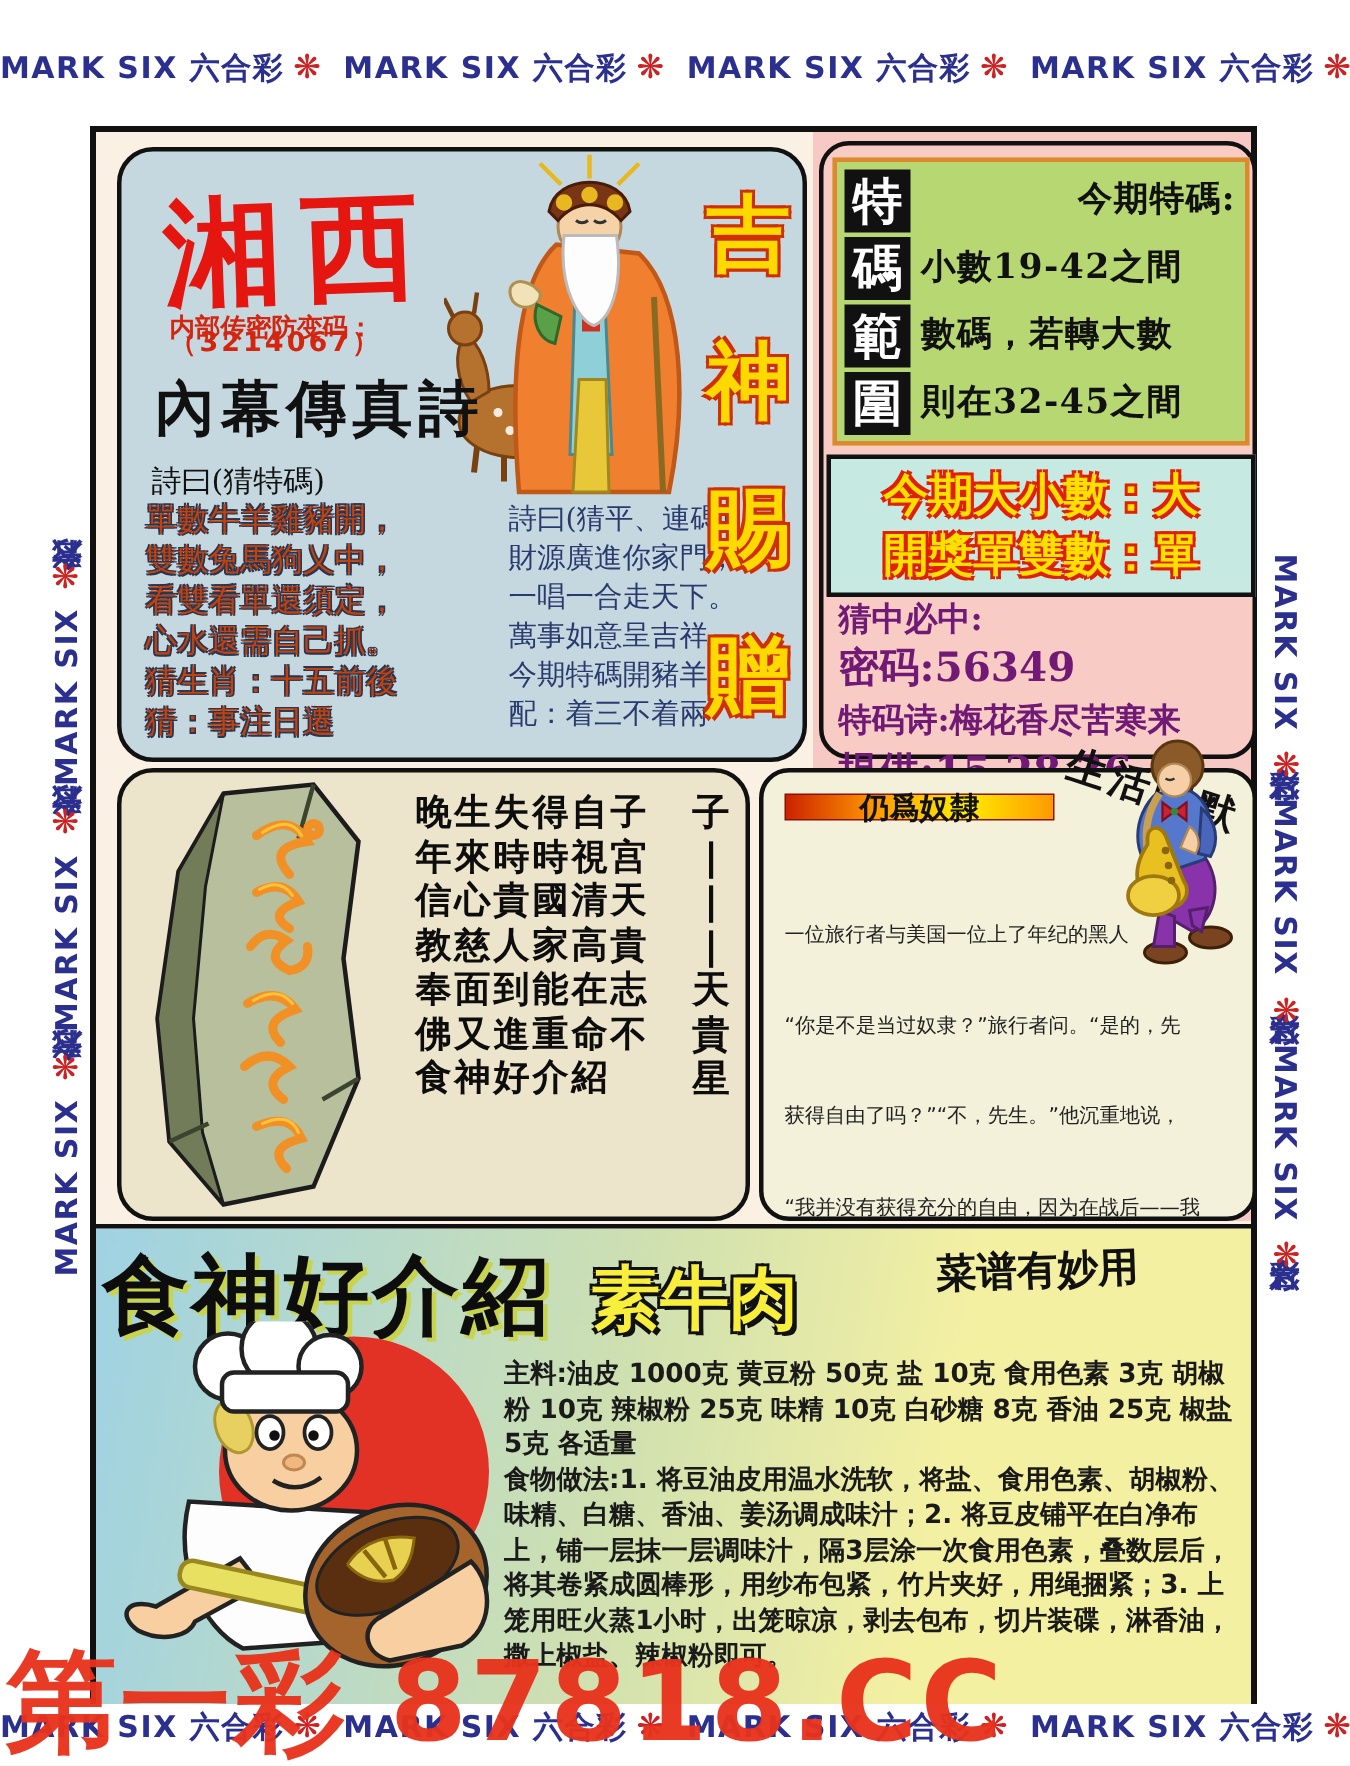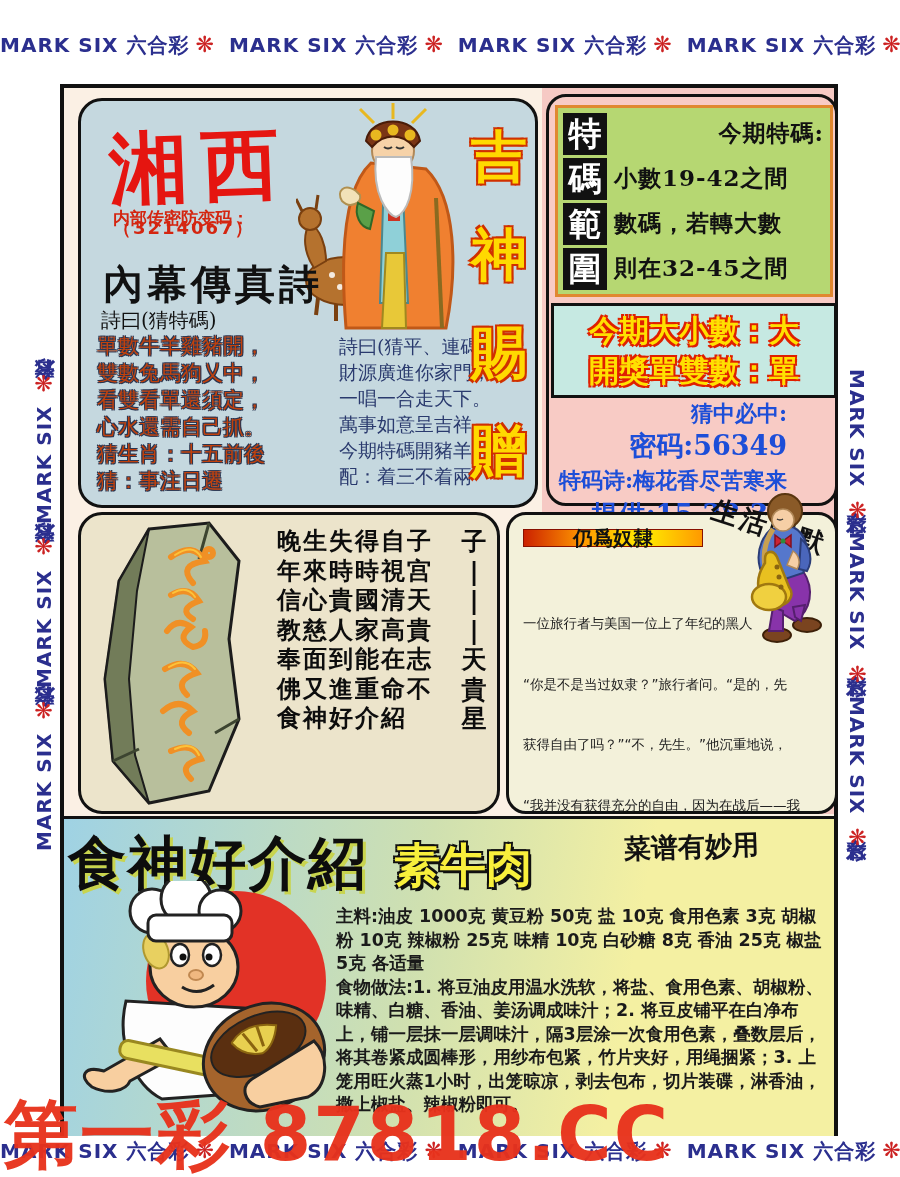--- a/index.html
+++ b/index.html
@@ -27,21 +27,21 @@
 
   .pink-col { position:absolute; left:478px; top:0px; width:292px; height:726px; background:#f6c9c4; }
 
   
   .blue-panel { position:absolute; left:14px; top:10px; width:460px; height:410px;
     background:#c5d8df; border:3px solid #111; border-radius:24px; }
   .xiangxi { position:absolute; left:28px; top:14px; font-size:78px; font-weight:900; color:#e51510;
     font-family:"DejaVu Serif", serif; letter-spacing:14px; transform:rotate(-2deg); white-space:nowrap; }
   .code-label { position:absolute; left:32px; top:106px; color:#d42510; font-size:17px; font-weight:bold; }
   .code-value { position:absolute; left:32px; top:115px; color:#d42510; font-size:18px; font-weight:bold; letter-spacing:2px; }
-  .inner-poem-title { position:absolute; left:22px; top:156px; font-size:40px; font-weight:900; color:#111;
+  .inner-poem-title { position:absolute; left:22px; top:144px; font-size:40px; font-weight:900; color:#111;
     font-family:"DejaVu Serif", serif; letter-spacing:4px; white-space:nowrap; }
   .poem1-head { position:absolute; left:20px; top:206px; font-size:20px; color:#111; font-family:"DejaVu Serif", serif; }
   .poem1 { position:absolute; left:16px; top:232px; font-size:21px; font-weight:400; line-height:27px;
     color:#c2410c; white-space:nowrap;
     text-shadow:-1px -1px 0 #2a3550, 1px -1px 0 #2a3550, -1px 1px 0 #2a3550, 1px 1px 0 #2a3550; }
   .poem2 { position:absolute; left:258px; top:232px; font-size:19px; color:#2a3a6e; line-height:26px;
     font-family:"DejaVu Serif", serif; white-space:nowrap; }
   .gift-col { position:absolute; right:0px; top:6px; width:72px; display:flex; flex-direction:column; align-items:center; }
   .gift-col span { font-size:56px; font-weight:900; color:#ffd900; line-height:98px; font-family:"DejaVu Serif", serif;
     text-shadow:-2px -2px 0 #d03000, 2px -2px 0 #d03000, -2px 2px 0 #d03000, 2px 2px 0 #d03000; }
@@ -55,21 +55,21 @@
   .range-tiles { position:absolute; left:5px; top:5px; }
   .range-tiles div { width:44px; height:42px; background:#111; color:#fff; font-size:33px; font-weight:900;
     display:flex; align-items:center; justify-content:center; margin-bottom:3px; font-family:"DejaVu Serif", serif; }
   .range-text { position:absolute; left:56px; top:2px; width:216px; font-family:"DejaVu Serif", serif; color:#111; }
   .range-text div { font-size:23px; font-weight:bold; line-height:45px; white-space:nowrap; letter-spacing:1px; }
   .range-text div:first-child { text-align:right; padding-right:6px; }
   .cyan-box { position:absolute; left:2px; top:206px; width:286px; height:95px;
     background:#c6e9e2; border:3px solid #111; display:flex; flex-direction:column; justify-content:center; }
   .cyan-box div { font-size:30px; font-weight:900; color:#ffe000; text-align:center; line-height:40px; white-space:nowrap;
     text-shadow:-2px -2px 0 #e02000, 2px -2px 0 #e02000, -2px 2px 0 #e02000, 2px 2px 0 #e02000; }
-  .tips { position:absolute; left:10px; top:300px; color:#1d4ed8; font-weight:900; font-family:"DejaVu Serif", serif;text-align:right; }
+  .tips { position:absolute; left:10px; top:300px; color:#701a75; font-weight:900; font-family:"DejaVu Serif", serif; }
   .tips div { white-space:nowrap; }
   .tip1 { font-size:22px; line-height:32px; }
   .tip2 { font-size:27px; line-height:34px; }
   .tip3 { font-size:22px; line-height:34px; }
   .tip4 { font-size:27px; line-height:36px; }
 
   
   .stone-panel { position:absolute; left:14px; top:424px; width:422px; height:302px;
     background:#ece4cb; border:3px solid #111; border-radius:24px; }
   .stone-svg { position:absolute; left:6px; top:4px; }

